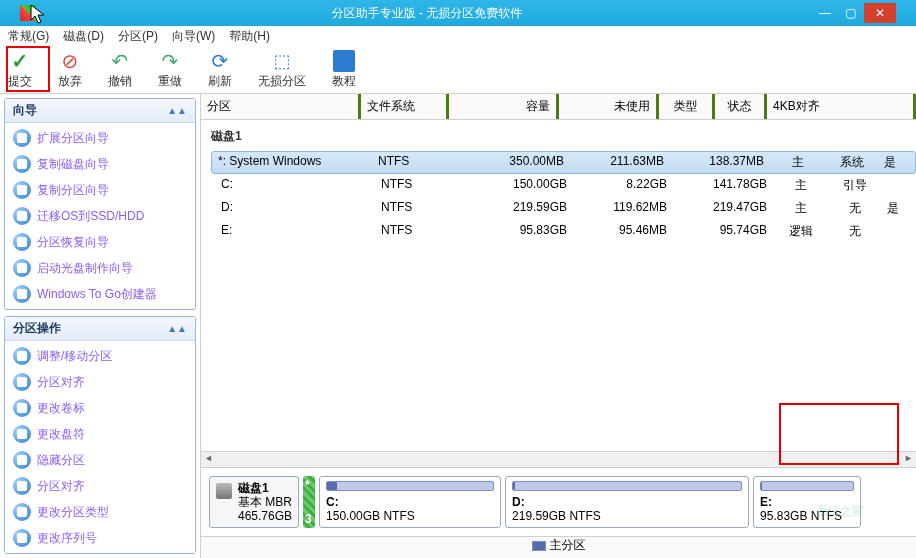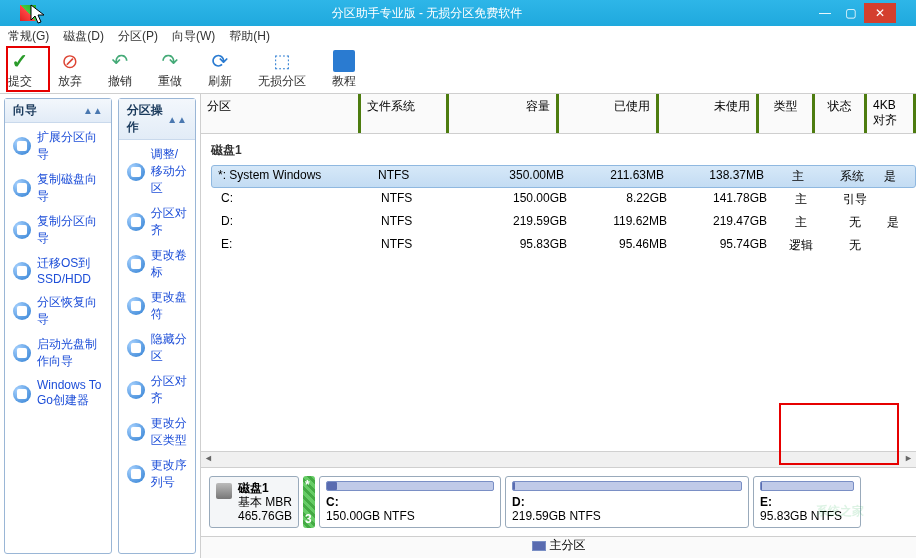--- a/index.html
+++ b/index.html
@@ -16,26 +16,26 @@
 .tbtn .ic { width: 22px; height: 22px; display: flex; align-items: center; justify-content: center; }
 .ic-check::before { content: "✓"; color: #2a9b2a; font-size: 20px; font-weight: bold; }
 .ic-cancel::before { content: "⊘"; color: #d43; font-size: 20px; }
 .ic-undo::before { content: "↶"; color: #4a7; font-size: 20px; }
 .ic-redo::before { content: "↷"; color: #4a7; font-size: 20px; }
 .ic-refresh::before { content: "⟳"; color: #2a7bd1; font-size: 20px; }
 .ic-lossless::before { content: "⬚"; color: #2a7bd1; font-size: 18px; }
 .ic-tutorial { width:20px;height:14px;background:#2a7bd1;border-radius:2px; }
 .ic-tutorial::before{content:"";display:block;height:3px;background:#fff;margin:2px;}
 .layout { display: flex; height: calc(558px - 26px - 20px - 48px); }
-.leftcol { width: 200px; padding: 4px; display: flex; flex-direction: row; gap: 6px; overflow: hidden; }
+.leftcol { width: 200px; padding: 4px; display: flex; flex-direction: column; gap: 6px; overflow: hidden; }
 .panel { border: 1px solid #9ab6d6; border-radius: 3px; background: #fff; }
 .panel-head { background: linear-gradient(#f3f7fc,#e2ecf7); border-bottom: 1px solid #c9d9ec; padding: 3px 8px; display: flex; justify-content: space-between; align-items: center; color: #1a3a5c; font-weight: bold; }
 .panel-head .chev { color: #4a78b0; font-size: 10px; }
 .panel-body { padding: 2px 0; }
-.witem { display: flex; align-items: center; gap: 6px; padding: 4px 8px; color: #1d4ed8; }
+.witem { display: flex; align-items: center; gap: 6px; padding: 4px 8px; color: #8b5cf6; }
 .wic { width: 18px; height: 18px; border-radius: 50%; background: radial-gradient(circle at 30% 30%, #a9d3ff, #2a7bd1); flex-shrink: 0; position: relative; }
 .wic::after{content:"";position:absolute;inset:4px;background:#fff;border-radius:2px;}
 .rightcol { flex: 1; border-left: 1px solid #cfcfcf; display: flex; flex-direction: column; }
 .gridhead { display: flex; border-bottom: 1px solid #cfcfcf; background: #fafafa; }
 .gridhead > div { padding: 4px 6px; border-right: 3px solid #4d7c0f; }
 .c-name{width:160px;} .c-fs{width:88px;} .c-cap{width:110px;text-align:right;} .c-used{width:100px;text-align:right;} .c-free{width:100px;text-align:right;} .c-ptype{width:56px;text-align:center;} .c-stat{width:52px;text-align:center;} .c-4k{flex:1;text-align:left;padding-right:10px;}
 .gridbody { flex: 1; overflow: auto; padding-left: 6px; }
 .diskhdr { padding: 8px 4px 6px; font-weight: bold; color: #333; }
 .row { display: flex; padding: 3px 0; margin-left: 8px; }
 .row.sel { background: linear-gradient(#d6e8f8,#c3dcf3); border:1px solid #8fb8e0; border-radius:3px; margin-left:4px;padding:2px 0;}
@@ -190,21 +190,20 @@
           </div>
         </div>
     </div>
   </div>
 
   <div class="rightcol">
     <div class="gridhead">
       <div class="c-name">分区</div>
       <div class="c-fs">文件系统</div>
       <div class="c-cap">容量</div>
-      <div class="c-used">已使用</div>
       <div class="c-free">未使用</div>
       <div class="c-ptype">类型</div>
       <div class="c-stat">状态</div>
       <div class="c-4k">4KB对齐</div>
     </div>
     <div class="gridbody">
       <div class="diskhdr">磁盘1</div>
       <div id="rows">
           <div class="row sel">
       <div class="c-name">*: System Windows</div>

